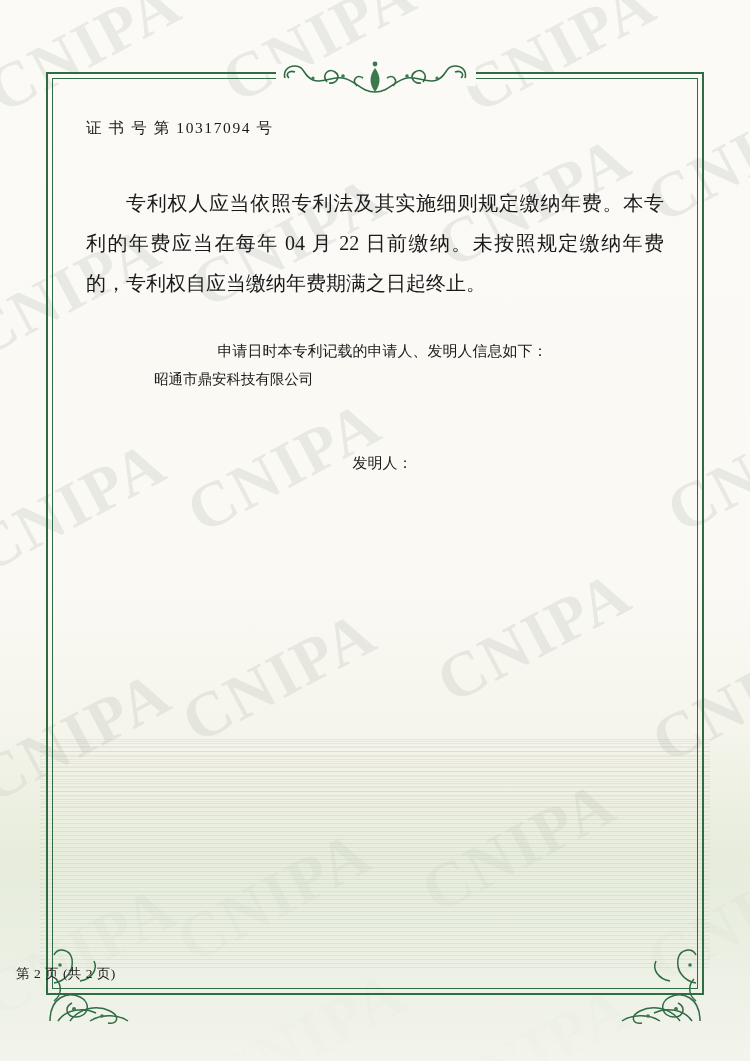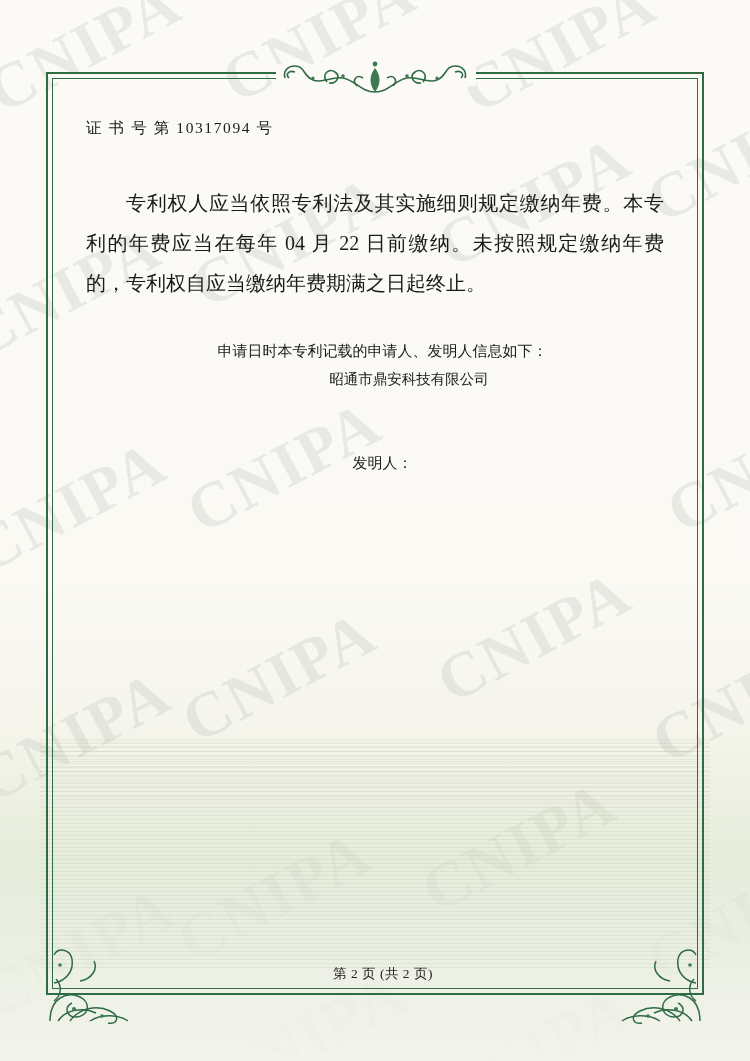--- a/index.html
+++ b/index.html
@@ -126,31 +126,29 @@
   .block-label {
     font-size: 15px;
     line-height: 1.9;
     margin: 0;
   }
   .block-label.indent { text-indent: 1em; text-align: center; }
   .block-value {
     font-size: 14.5px;
     line-height: 1.9;
     margin: 0 0 0 68px;
-    text-align: center;
   }
   .gap-lg { height: 56px; }
   .gap-sm { height: 8px; }
 
   
   #footer {
     position: absolute;
     left: 16px; right: 0;
     bottom: 78px;
-    text-align: center;
     font-size: 13.5px;
     color: #222;
     letter-spacing: .5px;
   }
 </style>
 </head>
 <body>
 
 <div id="page">
 

